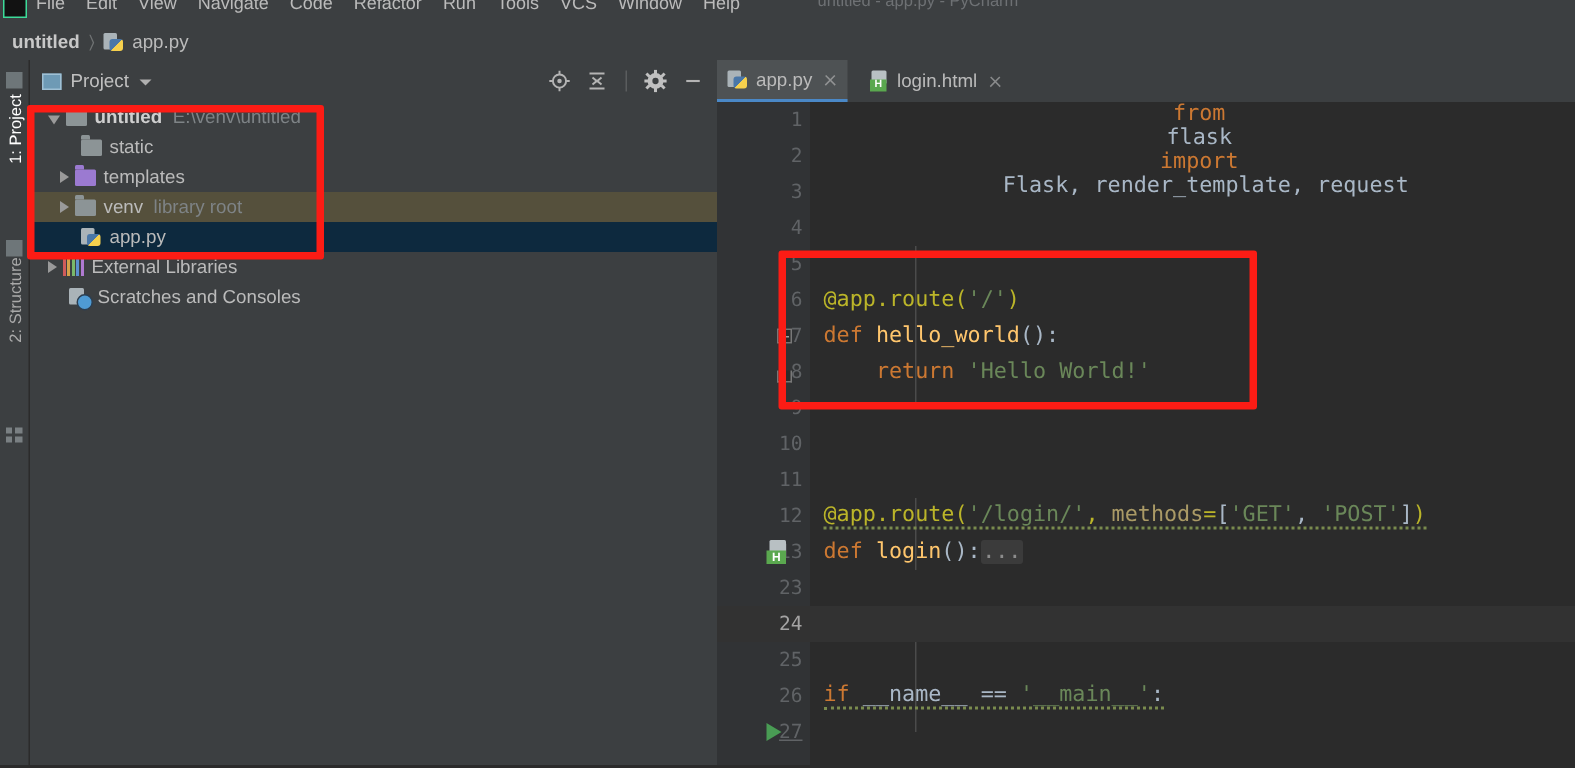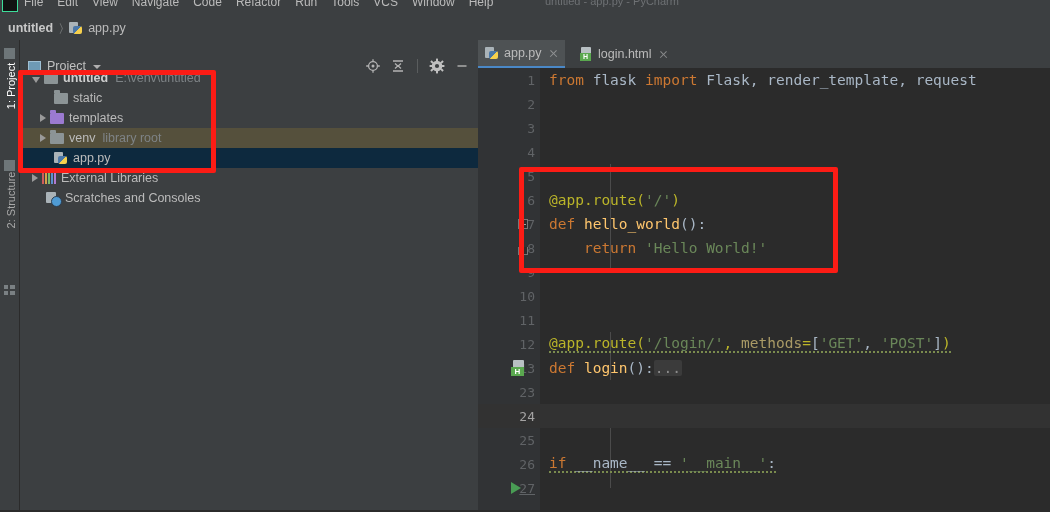--- a/index.html
+++ b/index.html
@@ -71,21 +71,21 @@
   .vsi3b { top: 251px; left:4px; height:4px;
     background:
       linear-gradient(to right, #7a8083 0 4px, transparent 4px 6px, #7a8083 6px 10px); }
 
   
   .projpanel {
     position: absolute; left: 20px; top: 40px; width: 458px; height: 472px;
     background: #3c3f41;
   }
   .proj-toolbar {
-    position: absolute; left: 0; top: 12px; width: 458px; height: 28px;
+    position: absolute; left: 0; top: 0; width: 458px; height: 28px;
     display: flex; align-items: center; text-align: right;
   }
   .proj-label-box { display: flex; align-items: center; padding-left: 8px; }
   .proj-win-ico {
     width: 13px; height: 11px; background: #6e9ab5;
     border: 1px solid #9fc0d4; margin-right: 6px;
   }
   .proj-label { font-size: 12.5px; color: #c0c0c0; }
   .proj-caret {
     width: 0; height: 0; margin-left: 7px; margin-top: 2px;
@@ -469,21 +469,21 @@
         <div class="g-fold-end" style="left:40px; top:179px;"></div>
         <div class="g-htmlico" style="left:33px; top:292px;"></div>
         <div class="g-runarrow" style="left:33px; top:414px;"></div>
       </div>
 
       <div class="codelines">
         <div class="indent-guide" style="top:96px; height:108px;"></div>
         <div class="indent-guide" style="top:264px; height:48px;"></div>
         <div class="indent-guide" style="top:360px; height:60px;"></div>
 
-        <div class="cline" style="top:0px;">
+        <div class="cline" style="top:0px;flex-direction:column;">
           <span class="kw">from</span><span class="ident"> flask </span><span class="kw">import</span><span class="ident"> Flask, render_template, request</span>
         </div>
         <div class="cline" style="top:24px;"></div>
         <div class="cline" style="top:72px;"></div>
         <div class="cline" style="top:96px;"></div>
         <div class="cline" style="top:120px;">
           <span class="deco">@app.route(</span><span class="str">'/'</span><span class="deco">)</span>
         </div>
         <div class="cline" style="top:144px;">
           <span class="kw">def </span><span class="fn">hello_world</span><span class="ident">():</span>

